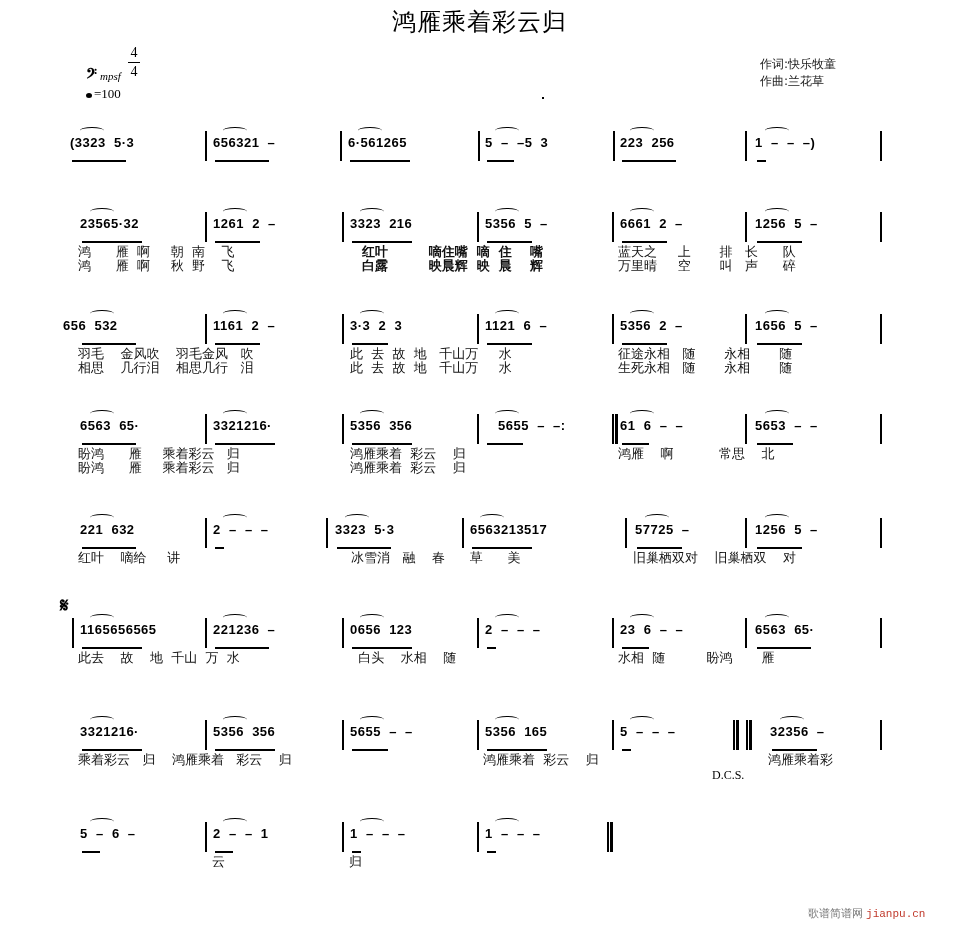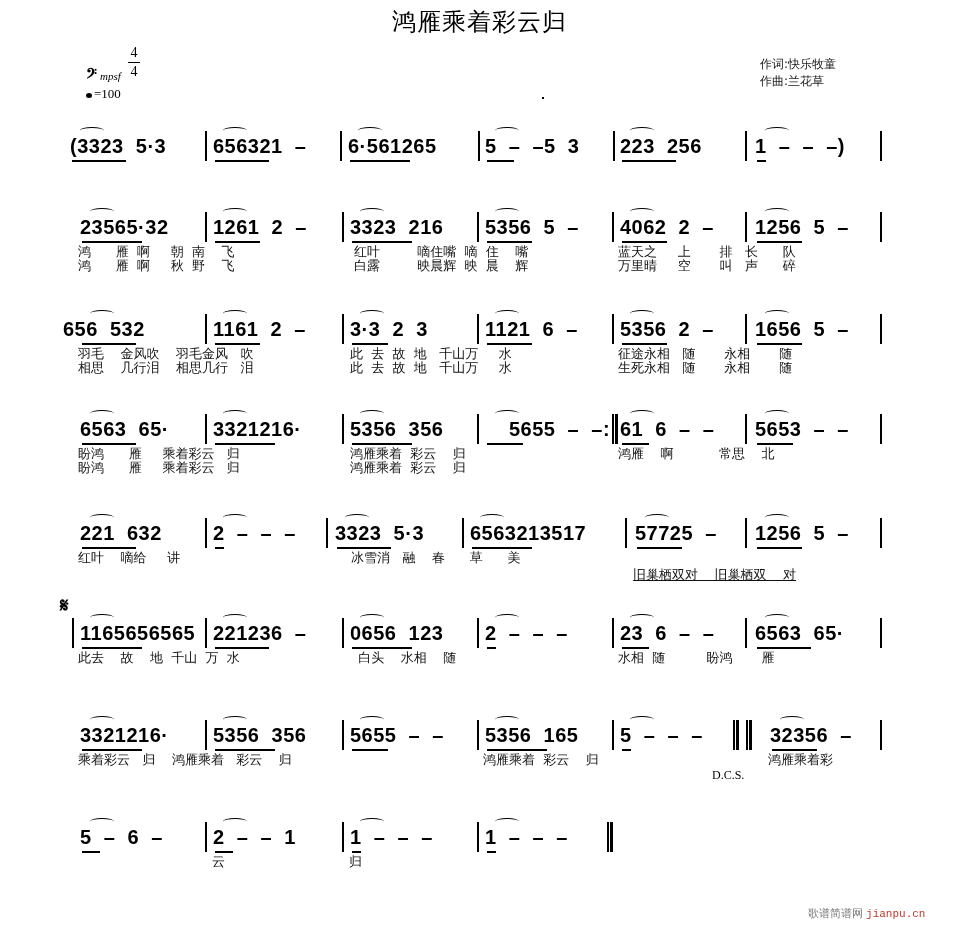--- a/index.html
+++ b/index.html
@@ -13,21 +13,21 @@
   .clef { position:absolute; left:2px; top:20px; font-family:"Liberation Serif",serif; font-size:17px; font-weight:bold; }
   .dyn { position:absolute; left:16px; top:24px; font-family:"Liberation Serif",serif; font-style:italic; font-size:11px; }
   .tempo { position:absolute; left:2px; top:40px; font-family:"Liberation Serif",serif; font-size:13px; }
   .tempo .note { display:inline-block; width:6px; height:5px; background:#000; border-radius:50%; margin-right:2px; }
   .credits { position:absolute; left:760px; top:56px; font-family:"DejaVu Sans",sans-serif; font-size:12px; line-height:17px; color:#222; }
   .stray-dot { position:absolute; left:542px; top:97px; width:2px; height:2px; background:#000; }
 
   .row { position:absolute; left:0; width:959px; }
   .bar { position:absolute; top:-4px; width:1.5px; height:30px; background:#000; }
   .dbar { position:absolute; top:-4px; width:6px; height:30px; border-left:2px solid #000; border-right:3px solid #000; box-sizing:border-box; }
-  .seg { position:absolute; top:0; font-weight:bold; font-size:20px; white-space:pre; letter-spacing:0.5px; }
+  .seg { position:absolute; top:0; font-weight:bold; font-size:13px; white-space:pre; letter-spacing:0.5px; }
   .lyric { position:absolute; font-family:"DejaVu Sans",sans-serif; font-size:13px; line-height:14px; white-space:pre; color:#111; }
   .ul { position:absolute; height:1.5px; background:#000; }
   .slur { position:absolute; border-top:1px solid #000; border-radius:50% 50% 0 0; height:6px; }
   .segno { position:absolute; font-family:"Liberation Serif",serif; font-weight:bold; font-size:20px; }
   .dcs { position:absolute; font-family:"Liberation Serif",serif; font-size:12px; }
   .watermark { position:absolute; left:808px; top:906px; font-size:11px; color:#777; }
   .watermark .domain { color:#c0392b; font-family:"Liberation Mono",monospace; }
 </style>
 </head>
 <body>
@@ -86,35 +86,35 @@
       <div class="slur" style="left: 90px; top: -8px; width: 24px;"></div>
       <span class="seg" style="left: 213px;">1261  2  –</span>
       <div class="ul" style="left: 215px; top: 25px; width: 45px;"></div>
       <div class="slur" style="left: 223px; top: -8px; width: 24px;"></div>
       <span class="seg" style="left: 350px;">3323  216</span>
       <div class="ul" style="left: 352px; top: 25px; width: 60px;"></div>
       <div class="slur" style="left: 360px; top: -8px; width: 24px;"></div>
       <span class="seg" style="left: 485px;">5356  5  –</span>
       <div class="ul" style="left: 487px; top: 25px; width: 45px;"></div>
       <div class="slur" style="left: 495px; top: -8px; width: 24px;"></div>
-      <span class="seg" style="left: 620px;">4062  2  –</span>
+      <span class="seg" style="left: 620px;">6661  2  –</span>
       <div class="ul" style="left: 622px; top: 25px; width: 45px;"></div>
       <div class="slur" style="left: 630px; top: -8px; width: 24px;"></div>
       <span class="seg" style="left: 755px;">1256  5  –</span>
       <div class="ul" style="left: 757px; top: 25px; width: 45px;"></div>
       <div class="slur" style="left: 765px; top: -8px; width: 24px;"></div>
       <div class="bar" style="left: 205px;"></div>
       <div class="bar" style="left: 342px;"></div>
       <div class="bar" style="left: 477px;"></div>
       <div class="bar" style="left: 612px;"></div>
       <div class="bar" style="left: 745px;"></div>
       <div class="bar" style="left: 880px;"></div>
       <div class="lyric" style="left: 78px; top: 29px;">鸿      雁  啊     朝  南    飞
 鸿      雁  啊     秋  野    飞</div>
-      <div class="lyric" style="left: 354px; top: 29px;">红叶         嘀住嘴  嘀  住    嘴
+      <div class="lyric" style="left: 362px; top: 29px; font-weight: bold;">红叶         嘀住嘴  嘀  住    嘴
 白露         映晨辉  映  晨    辉</div>
       <div class="lyric" style="left: 618px; top: 29px;">蓝天之     上       排   长      队
 万里晴     空       叫   声      碎</div>
     </div>
     <div class="row" style="top: 318px;">
       <span class="seg" style="left: 63px;">656  532</span>
       <div class="ul" style="left: 82px; top: 25px; width: 54px;"></div>
       <div class="slur" style="left: 90px; top: -8px; width: 24px;"></div>
       <span class="seg" style="left: 213px;">1161  2  –</span>
       <div class="ul" style="left: 215px; top: 25px; width: 45px;"></div>
@@ -147,21 +147,21 @@
     <div class="row" style="top: 418px;">
       <span class="seg" style="left: 80px;">6563  65·</span>
       <div class="ul" style="left: 82px; top: 25px; width: 54px;"></div>
       <div class="slur" style="left: 90px; top: -8px; width: 24px;"></div>
       <span class="seg" style="left: 213px;">3321216·</span>
       <div class="ul" style="left: 215px; top: 25px; width: 60px;"></div>
       <div class="slur" style="left: 223px; top: -8px; width: 24px;"></div>
       <span class="seg" style="left: 350px;">5356  356</span>
       <div class="ul" style="left: 352px; top: 25px; width: 60px;"></div>
       <div class="slur" style="left: 360px; top: -8px; width: 24px;"></div>
-      <span class="seg" style="left: 509px;">5655  –  –:</span>
+      <span class="seg" style="left: 498px;">5655  –  –:</span>
       <div class="ul" style="left: 487px; top: 25px; width: 36px;"></div>
       <div class="slur" style="left: 495px; top: -8px; width: 24px;"></div>
       <span class="seg" style="left: 620px;">61  6  –  –</span>
       <div class="ul" style="left: 622px; top: 25px; width: 27px;"></div>
       <div class="slur" style="left: 630px; top: -8px; width: 24px;"></div>
       <span class="seg" style="left: 755px;">5653  –  –</span>
       <div class="ul" style="left: 757px; top: 25px; width: 36px;"></div>
       <div class="slur" style="left: 765px; top: -8px; width: 24px;"></div>
       <div class="bar" style="left: 205px;"></div>
       <div class="bar" style="left: 342px;"></div>
@@ -195,21 +195,21 @@
       <div class="ul" style="left: 757px; top: 25px; width: 45px;"></div>
       <div class="slur" style="left: 765px; top: -8px; width: 24px;"></div>
       <div class="bar" style="left: 205px;"></div>
       <div class="bar" style="left: 326px;"></div>
       <div class="bar" style="left: 462px;"></div>
       <div class="bar" style="left: 625px;"></div>
       <div class="bar" style="left: 745px;"></div>
       <div class="bar" style="left: 880px;"></div>
       <div class="lyric" style="left: 78px; top: 29px;">红叶    嘀给     讲</div>
       <div class="lyric" style="left: 351px; top: 29px;">冰雪消   融    春      草      美</div>
-      <div class="lyric" style="left: 633px; top: 46px; text-decoration: underline;">旧巢栖双对    旧巢栖双    对</div>
+      <div class="lyric" style="left: 633px; top: 29px;">旧巢栖双对    旧巢栖双    对</div>
     </div>
     <div class="row" style="top: 622px;">
       <span class="seg" style="left: 80px;">1165656565</span>
       <div class="ul" style="left: 82px; top: 25px; width: 60px;"></div>
       <div class="slur" style="left: 90px; top: -8px; width: 24px;"></div>
       <span class="seg" style="left: 213px;">221236  –</span>
       <div class="ul" style="left: 215px; top: 25px; width: 54px;"></div>
       <div class="slur" style="left: 223px; top: -8px; width: 24px;"></div>
       <span class="seg" style="left: 350px;">0656  123</span>
       <div class="ul" style="left: 352px; top: 25px; width: 60px;"></div>

